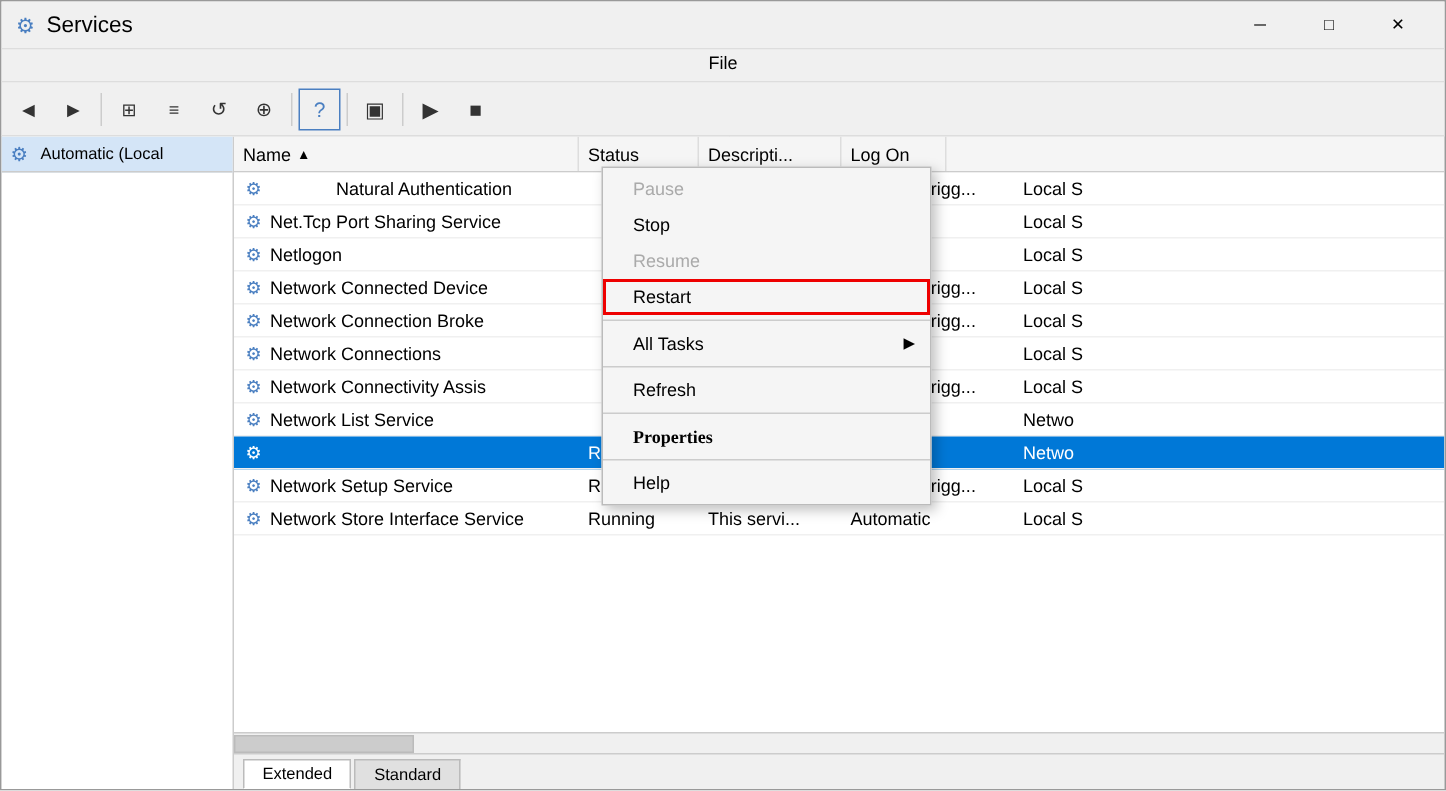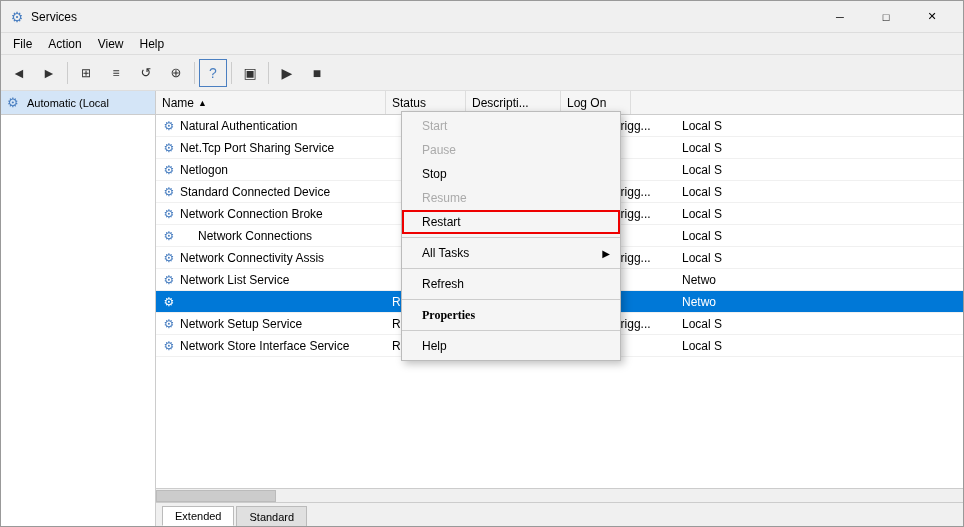--- a/index.html
+++ b/index.html
@@ -38,21 +38,21 @@
       height: 16px;
       margin-right: 6px;
       display: flex;
       align-items: center;
       justify-content: center;
       color: #4a7fc1;
       font-size: 14px;
     }
     .title-bar-title {
       flex: 1;
-      font-size: 12px;
+      font-size: 15px;
       font-weight: 400;
       color: #000;
     }
     .title-bar-controls {
       display: flex;
       gap: 0;
     }
     .title-btn {
       width: 46px;
       height: 32px;
@@ -68,20 +68,21 @@
 
     
     .menu-bar {
       height: 22px;
       background: #f0f0f0;
       display: flex;
       align-items: center;
       padding: 0 4px;
       border-bottom: 1px solid #ddd;
       flex-shrink: 0;
+      flex-direction: column;
     }
     .menu-item {
       padding: 2px 8px;
       cursor: pointer;
       font-size: 12px;
       color: #000;
     }
 
     
     .toolbar {
@@ -378,21 +379,21 @@
         </div>
         <div class="col-header" style="width:70px">
           <span>Log On</span>
         </div>
       </div>
 
       <div class="services-list" id="services-list">
       <div class="service-row">
       <div class="service-cell service-name-cell">
         <span class="service-icon" style="color:#4a7fc1">⚙</span>
-        <span style="overflow:hidden;text-overflow:ellipsis;white-space:nowrap;max-width:190px;">Natural Authentication</span>
+        <span style="overflow:hidden;text-overflow:ellipsis;white-space:nowrap;max-width:190px;margin-left:44px;">Natural Authentication</span>
       </div>
       <div class="service-cell svc-status-cell"></div>
       <div class="service-cell svc-desc-cell">Signal ag...</div>
       <div class="service-cell svc-startup-cell">Manual (Trigg...</div>
       <div class="service-cell svc-logon-cell">Local S</div>
     </div>
           <div class="service-row">
       <div class="service-cell service-name-cell">
         <span class="service-icon" style="color:#4a7fc1">⚙</span>
         <span style="overflow:hidden;text-overflow:ellipsis;white-space:nowrap;max-width:190px;">Net.Tcp Port Sharing Service</span>
@@ -408,41 +409,41 @@
         <span style="overflow:hidden;text-overflow:ellipsis;white-space:nowrap;max-width:190px;text-align:right;">Netlogon</span>
       </div>
       <div class="service-cell svc-status-cell"></div>
       <div class="service-cell svc-desc-cell">Maintain...</div>
       <div class="service-cell svc-startup-cell">Manual</div>
       <div class="service-cell svc-logon-cell">Local S</div>
     </div>
           <div class="service-row">
       <div class="service-cell service-name-cell">
         <span class="service-icon" style="color:#4a7fc1">⚙</span>
-        <span style="overflow:hidden;text-overflow:ellipsis;white-space:nowrap;max-width:190px;">Standard Connected Device</span>
+        <span style="overflow:hidden;text-overflow:ellipsis;white-space:nowrap;max-width:190px;">Network Connected Device</span>
       </div>
       <div class="service-cell svc-status-cell"></div>
       <div class="service-cell svc-desc-cell">Network ...</div>
       <div class="service-cell svc-startup-cell">Manual (Trigg...</div>
       <div class="service-cell svc-logon-cell">Local S</div>
     </div>
           <div class="service-row">
       <div class="service-cell service-name-cell">
         <span class="service-icon" style="color:#4a7fc1">⚙</span>
         <span style="overflow:hidden;text-overflow:ellipsis;white-space:nowrap;max-width:190px;">Network Connection Broke</span>
       </div>
       <div class="service-cell svc-status-cell"></div>
       <div class="service-cell svc-desc-cell">Brokers c...</div>
       <div class="service-cell svc-startup-cell">Manual (Trigg...</div>
       <div class="service-cell svc-logon-cell">Local S</div>
     </div>
           <div class="service-row">
       <div class="service-cell service-name-cell">
         <span class="service-icon" style="color:#4a7fc1">⚙</span>
-        <span style="overflow:hidden;text-overflow:ellipsis;white-space:nowrap;max-width:190px;margin-left:18px;">Network Connections</span>
+        <span style="overflow:hidden;text-overflow:ellipsis;white-space:nowrap;max-width:190px;">Network Connections</span>
       </div>
       <div class="service-cell svc-status-cell"></div>
       <div class="service-cell svc-desc-cell">Manages...</div>
       <div class="service-cell svc-startup-cell">Manual</div>
       <div class="service-cell svc-logon-cell">Local S</div>
     </div>
           <div class="service-row">
       <div class="service-cell service-name-cell">
         <span class="service-icon" style="color:#4a7fc1">⚙</span>
         <span style="overflow:hidden;text-overflow:ellipsis;white-space:nowrap;max-width:190px;">Network Connectivity Assis</span>
@@ -503,21 +504,20 @@
         </div>
         <div class="tab">
           <span>Standard</span>
         </div>
       </div>
 
     </div>
   </div>
 
   <div class="context-menu" id="context-menu">
-  <div class="ctx-item disabled">Start</div>
       <div class="ctx-item disabled">Pause</div>
       <div class="ctx-item">Stop</div>
       <div class="ctx-item disabled">Resume</div>
       <div class="ctx-item highlighted">Restart</div>
       <div class="ctx-sep"></div>
       <div class="ctx-item">All Tasks<span class="ctx-arrow">▶</span></div>
       <div class="ctx-sep"></div>
       <div class="ctx-item">Refresh</div>
       <div class="ctx-sep"></div>
       <div class="ctx-item bold">Properties</div>

